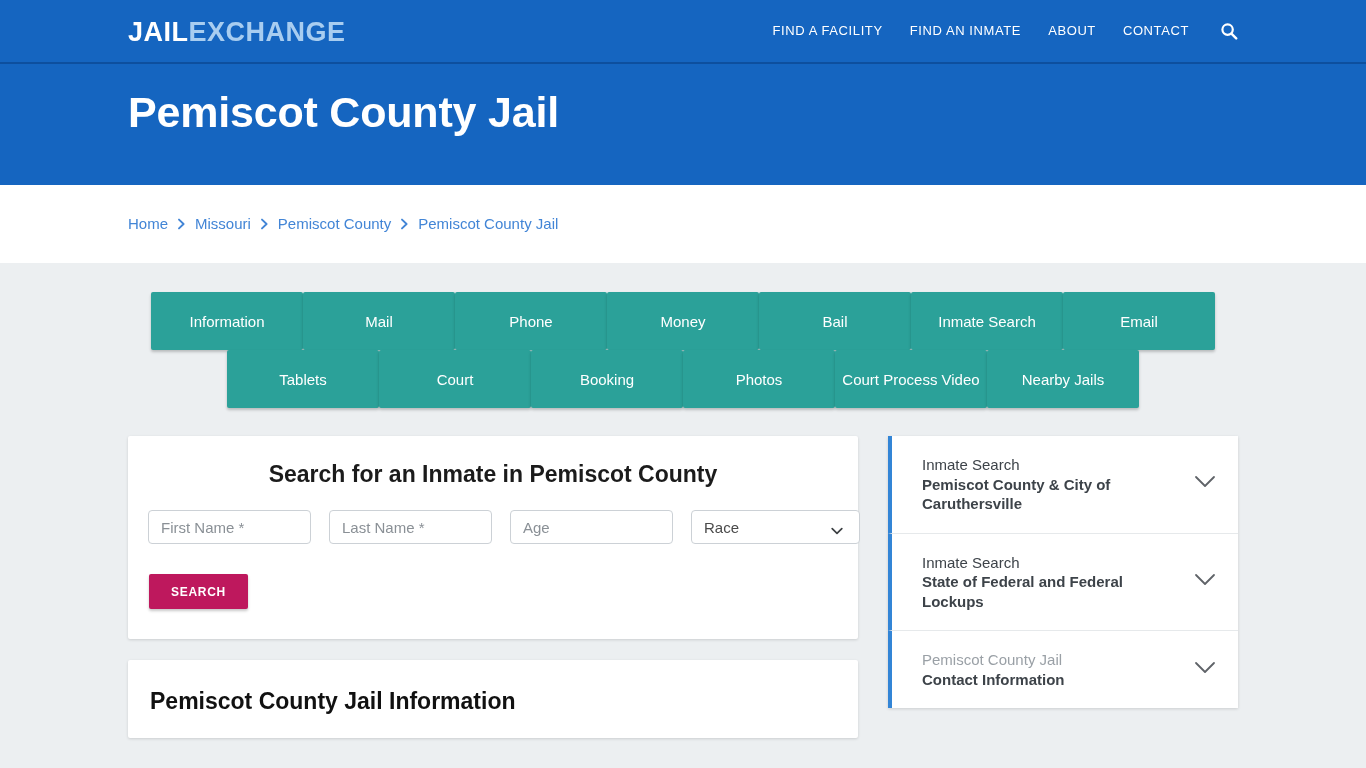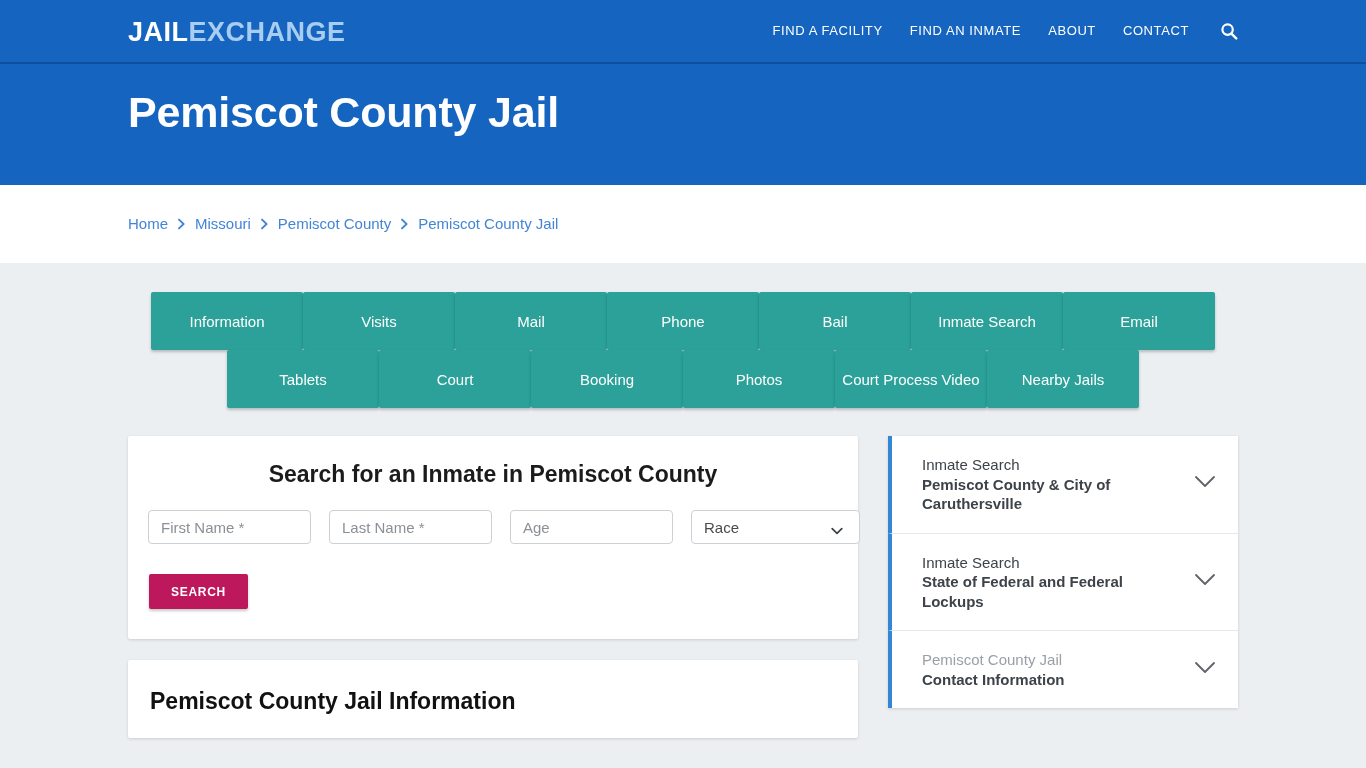--- a/index.html
+++ b/index.html
@@ -299,23 +299,23 @@
         <path d="M2 1.6 L6.6 6 L2 10.4" stroke="#4285d6" stroke-width="1.9" fill="none" stroke-linecap="round" stroke-linejoin="round"></path>
       </svg>
   </span>
   <a href="#">Pemiscot County Jail</a>
 </div>
 
 <div class="content">
 
   <div class="btn-grid">
     <button class="tbtn">Information</button>
-    <button class="tbtn">Visits</button>
     <button class="tbtn">Mail</button>
     <button class="tbtn">Phone</button>
+    <button class="tbtn">Money</button>
     <button class="tbtn">Bail</button>
     <button class="tbtn">Inmate Search</button>
     <button class="tbtn">Email</button>
     <button class="tbtn">Tablets</button>
     <button class="tbtn">Court</button>
     <button class="tbtn">Booking</button>
     <button class="tbtn">Photos</button>
     <button class="tbtn">Court Process Video</button>
     <button class="tbtn">Nearby Jails</button>
   </div>

